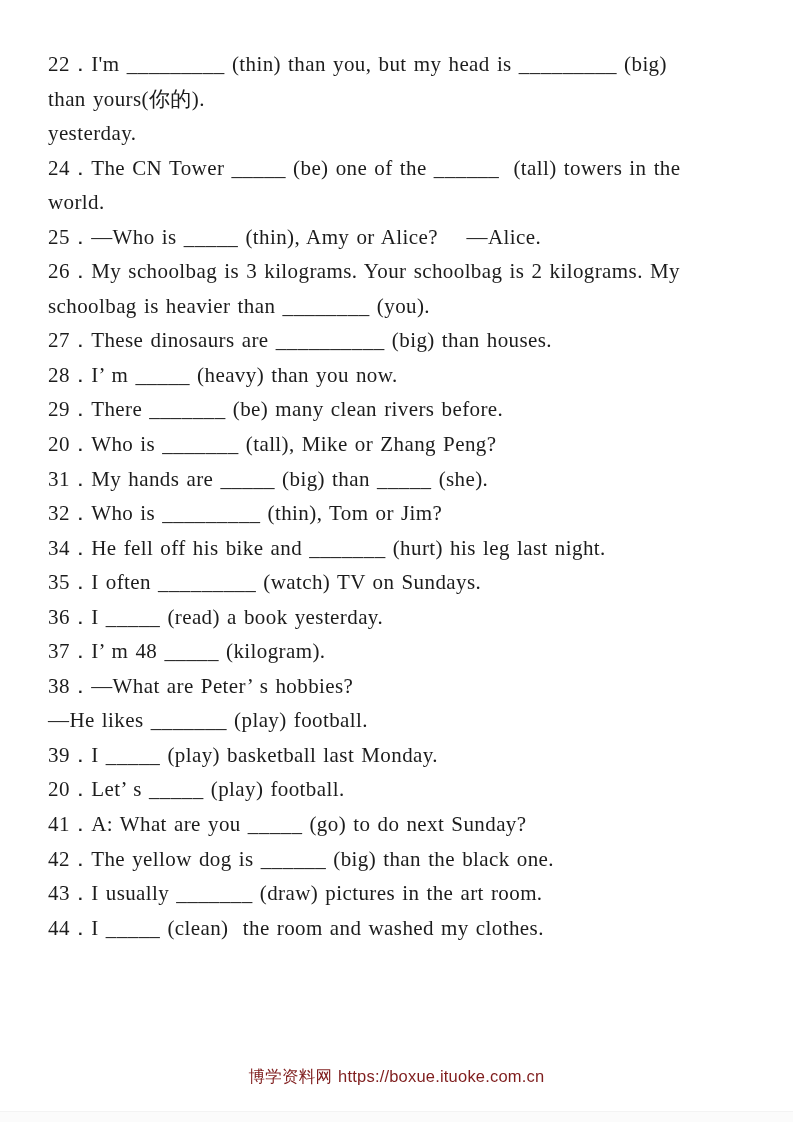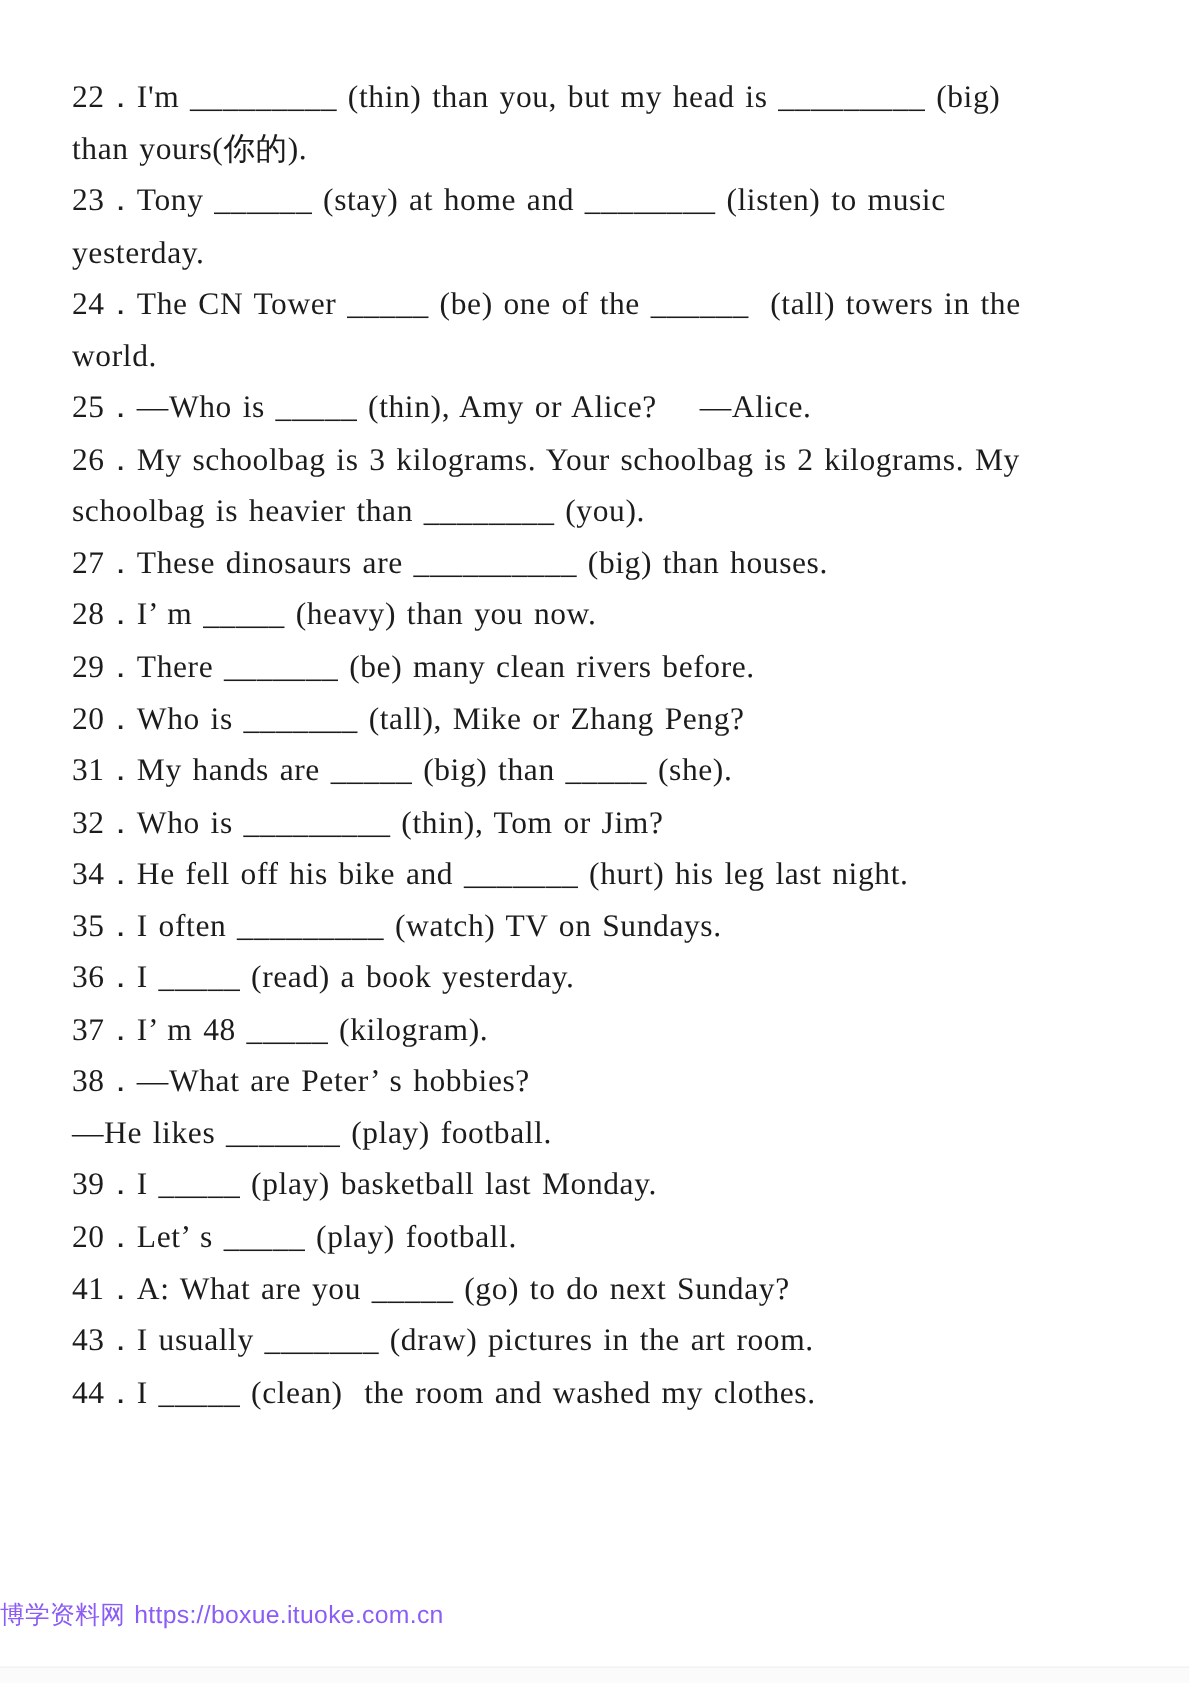--- a/index.html
+++ b/index.html
@@ -28,44 +28,44 @@
     height: 34.55px;
     letter-spacing: 0.4px;
     word-spacing: 1.5px;
     color: #1c1c1c;
   }
   .footer {
     position: absolute;
     left: 0;
     right: 0;
     top: 1066px;
+    text-align: center;
     font-family: "Liberation Sans", "DejaVu Sans", sans-serif;
     font-size: 16.5px;
-    color: #8b5cf6;
+    color: #7f1d1d;
     letter-spacing: 0.2px;
   }
   .footer span { display: inline; }
   .footer .site { margin-right: 6px; }
   .bottom-edge {
     position: absolute;
     left: 0;
     right: 0;
     bottom: 0;
     height: 10px;
     background: #fbfbfb;
     border-top: 1px solid #f3f3f3;
   }
 </style>
 </head>
 <body>
 
 <div class="page">
   <div class="line">22．I'm _________ (thin) than you, but my head is _________ (big)</div>
   <div class="line">than yours(你的).</div>
-  <div class="line">23．Tony ______ (stay) at home and ________ (listen) to music</div>
   <div class="line">yesterday.</div>
   <div class="line">24．The CN Tower _____ (be) one of the ______  (tall) towers in the</div>
   <div class="line">world.</div>
   <div class="line">25．—Who is _____ (thin), Amy or Alice?    —Alice.</div>
   <div class="line">26．My schoolbag is 3 kilograms. Your schoolbag is 2 kilograms. My</div>
   <div class="line">schoolbag is heavier than ________ (you).</div>
   <div class="line">27．These dinosaurs are __________ (big) than houses.</div>
   <div class="line">28．I’ m _____ (heavy) than you now.</div>
   <div class="line">29．There _______ (be) many clean rivers before.</div>
   <div class="line">20．Who is _______ (tall), Mike or Zhang Peng?</div>
@@ -73,20 +73,21 @@
   <div class="line">32．Who is _________ (thin), Tom or Jim?</div>
   <div class="line">34．He fell off his bike and _______ (hurt) his leg last night.</div>
   <div class="line">35．I often _________ (watch) TV on Sundays.</div>
   <div class="line">36．I _____ (read) a book yesterday.</div>
   <div class="line">37．I’ m 48 _____ (kilogram).</div>
   <div class="line">38．—What are Peter’ s hobbies?</div>
   <div class="line">—He likes _______ (play) football.</div>
   <div class="line">39．I _____ (play) basketball last Monday.</div>
   <div class="line">20．Let’ s _____ (play) football.</div>
   <div class="line">41．A: What are you _____ (go) to do next Sunday?</div>
+  <div class="line">42．The yellow dog is ______ (big) than the black one.</div>
   <div class="line">43．I usually _______ (draw) pictures in the art room.</div>
   <div class="line">44．I _____ (clean)  the room and washed my clothes.</div>
 </div>
 
 <div class="footer">
   <span class="site">博学资料网</span><span>https://boxue.ituoke.com.cn</span>
 </div>
 
 <div class="bottom-edge"></div>
 

